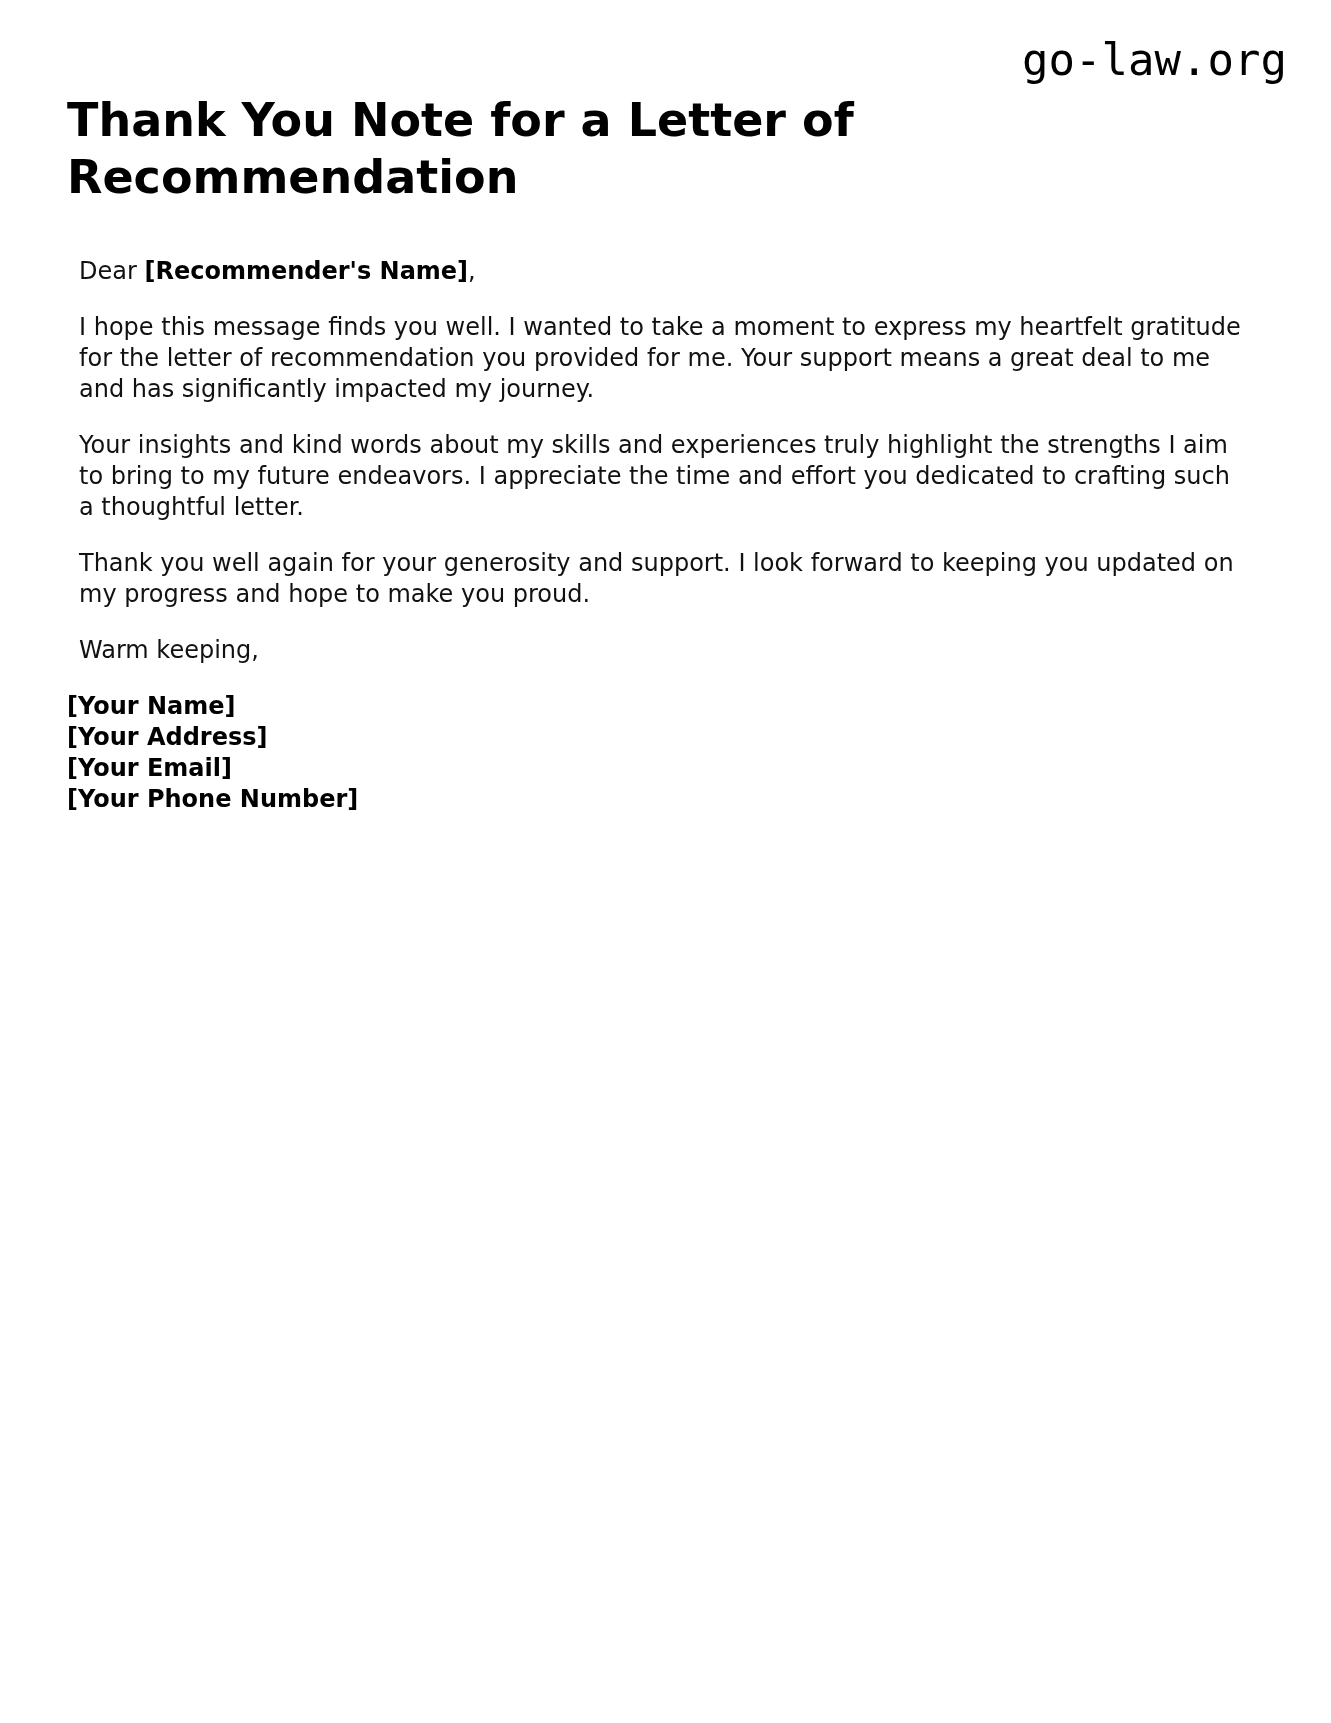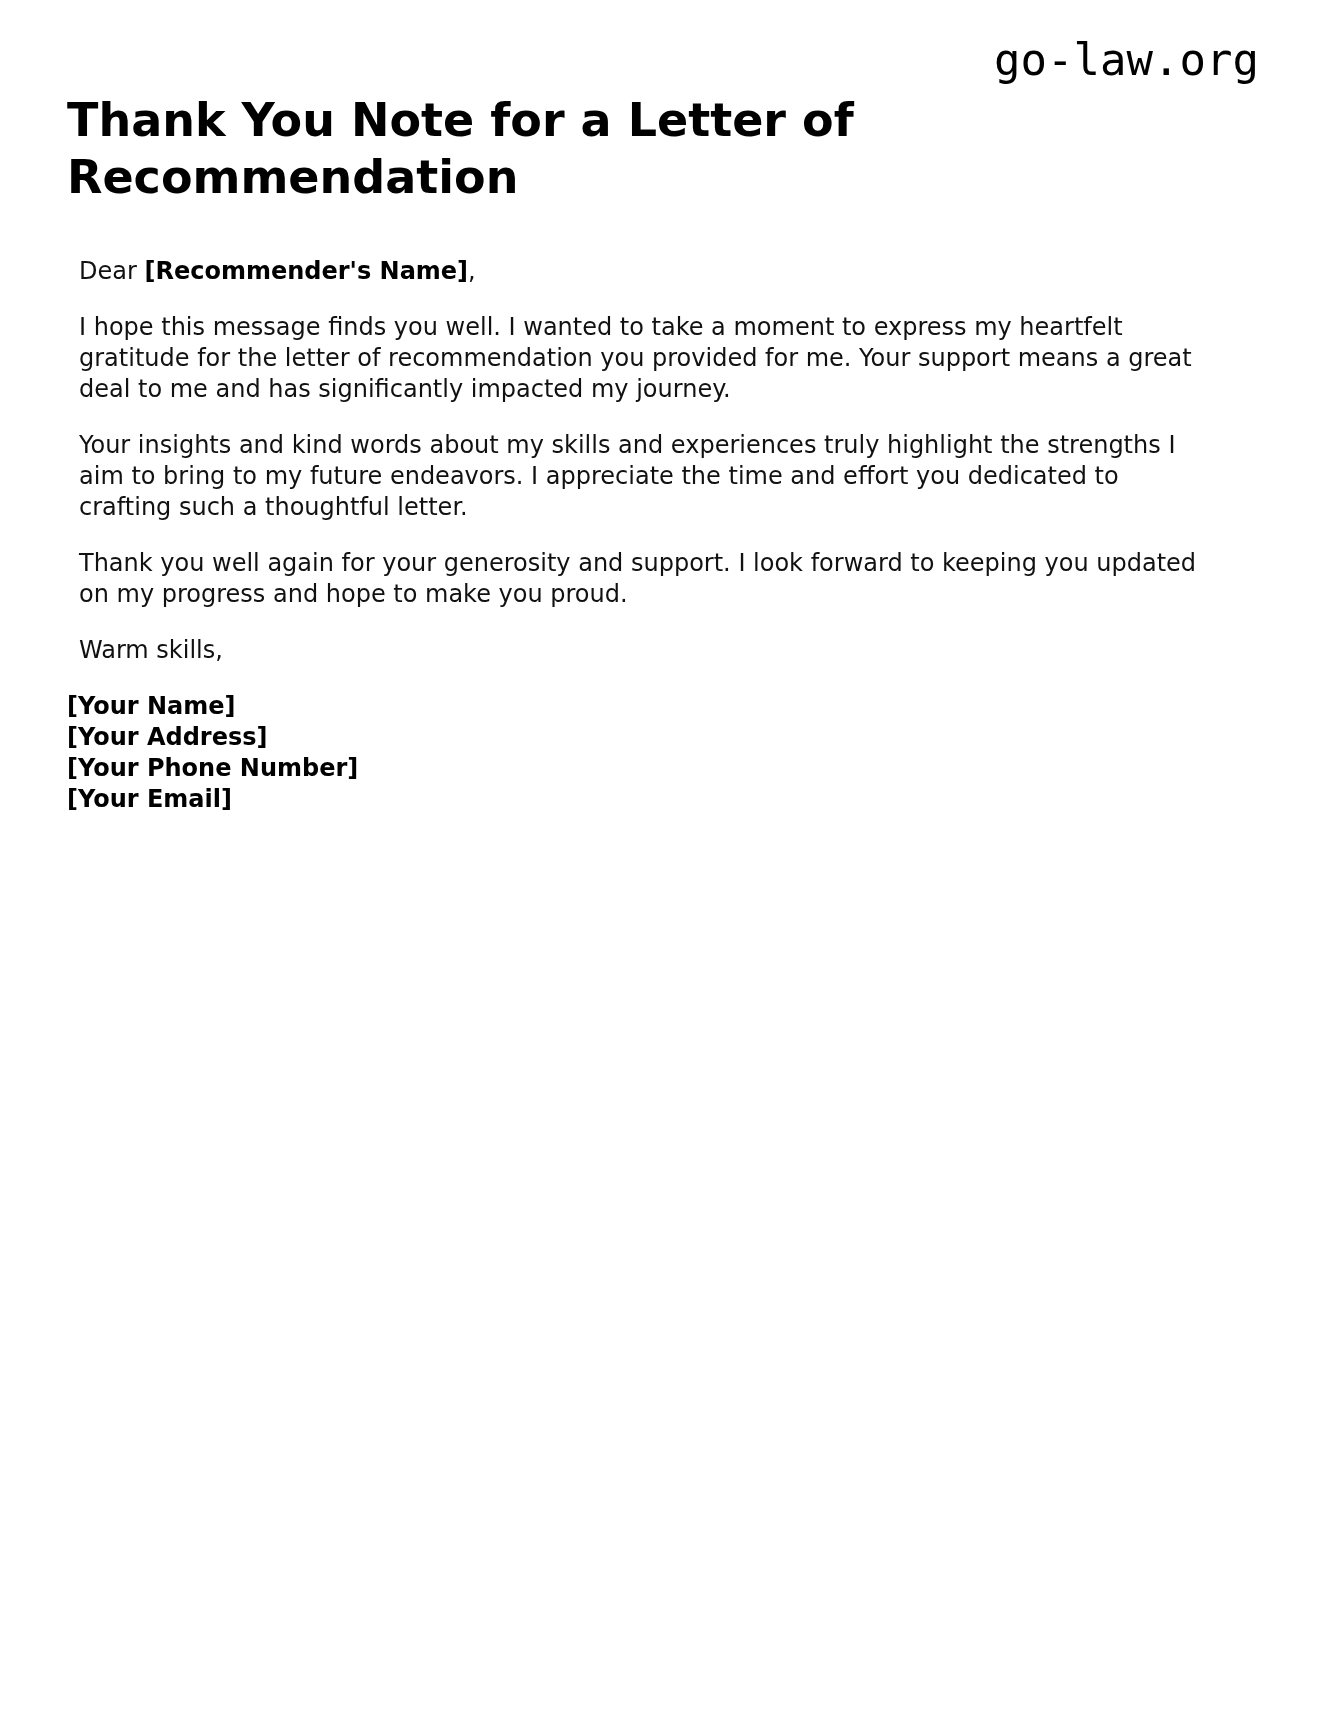--- a/index.html
+++ b/index.html
@@ -7,21 +7,21 @@
     padding: 0;
     background: #ffffff;
   }
   .page {
     position: relative;
     width: 1331px;
     height: 1723px;
     margin: 0 auto;
     background: #ffffff;
     box-sizing: border-box;
-    padding: 38px 102px 0 67px;
+    padding: 38px 74px 0 67px;
     font-family: "DejaVu Sans", sans-serif;
     color: #111111;
     overflow: hidden;
   }
   .logo {
     text-align: right;
     margin-right: -30px;
     font-family: "DejaVu Sans Mono", monospace;
     font-size: 44px;
     line-height: 1;
@@ -69,23 +69,23 @@
 
     <p class="salutation"><span>Dear </span><strong>[Recommender's Name]</strong><span>,</span></p>
 
     <p>I hope this message finds you well. I wanted to take a moment to express my heartfelt gratitude for the letter of recommendation you provided for me. Your support means a great deal to me and has significantly impacted my journey.</p>
 
     <p>Your insights and kind words about my skills and experiences truly highlight the strengths I aim to bring to my future endeavors. I appreciate the time and effort you dedicated to crafting such a thoughtful letter.</p>
 
 
     <p>Thank you well again for your generosity and support. I look forward to keeping you updated on my progress and hope to make you proud.</p>
 
-    <p>Warm skills,</p>
+    <p>Warm keeping,</p>
 
     <div class="signature">
       <div>[Your Name]</div>
       <div>[Your Address]</div>
+      <div>[Your Email]</div>
       <div>[Your Phone Number]</div>
-      <div>[Your Email]</div>
     </div>
 
   </div>
 </div>
 
 </body></html>

